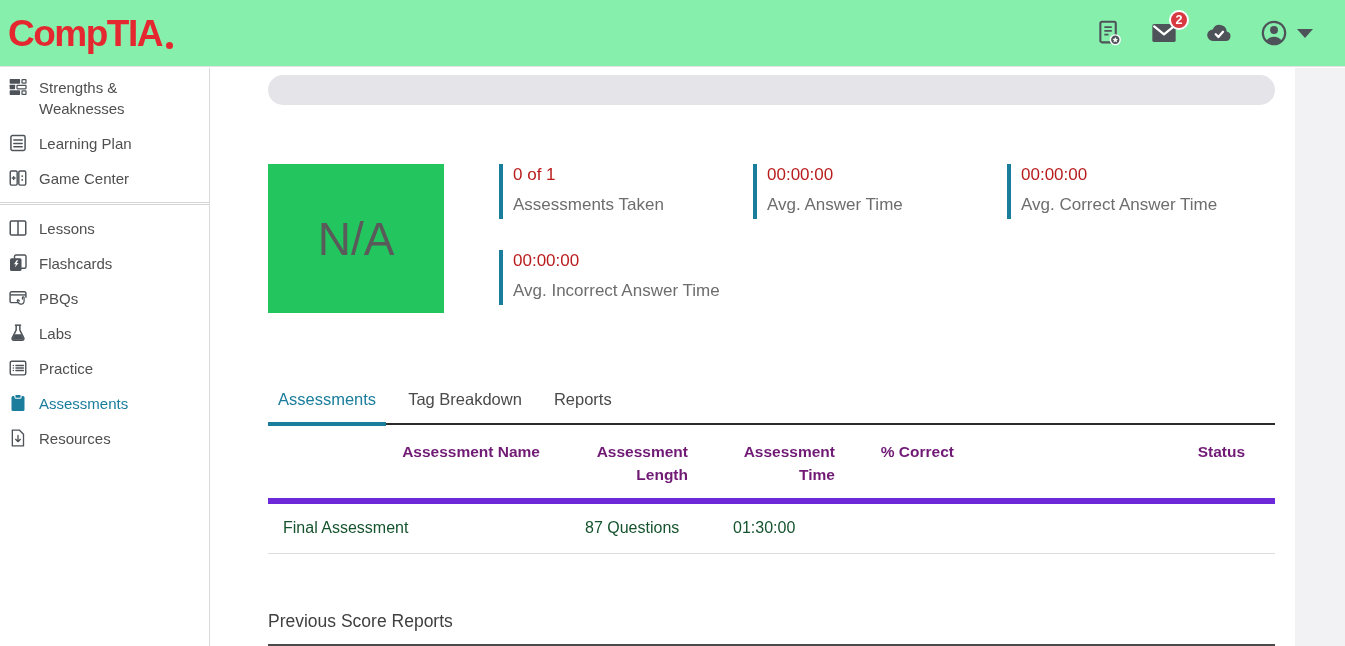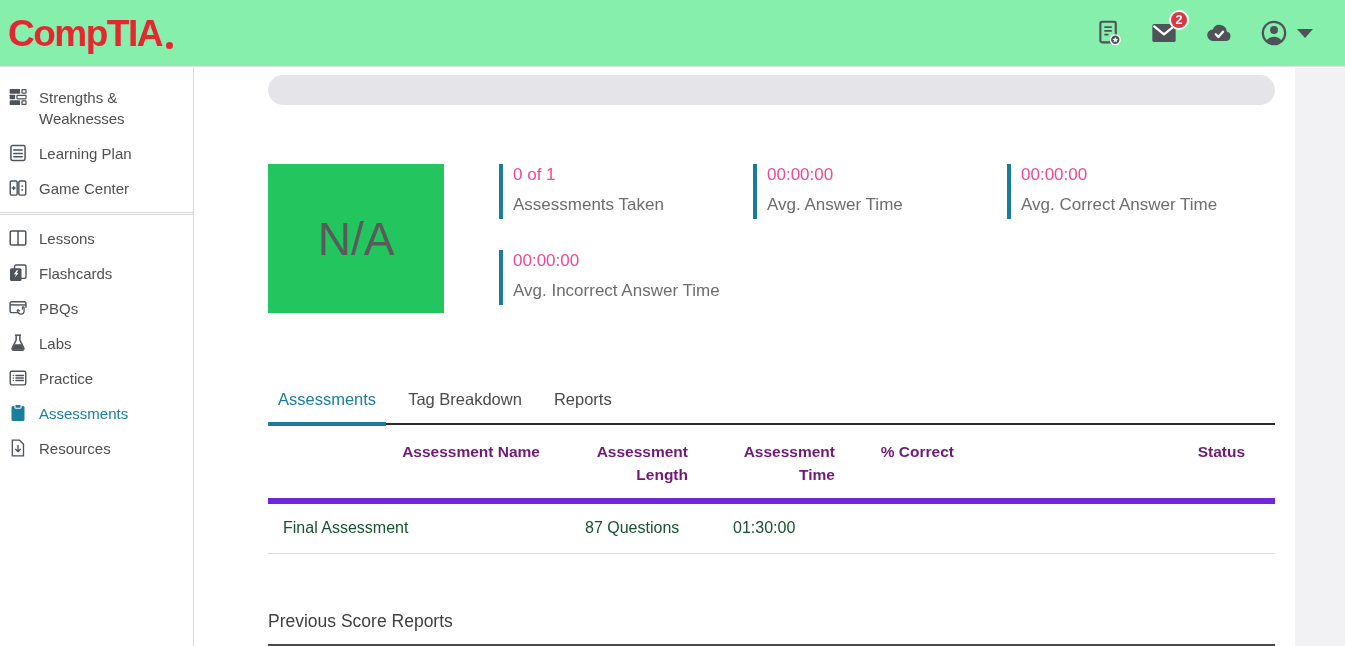--- a/index.html
+++ b/index.html
@@ -15,42 +15,42 @@
   .header-icons { display:flex; align-items:center; gap:27px; margin-right:32px; }
   .hicon { width:28px; height:28px; color:#4d5358; position:relative; background:none; border:none; cursor:pointer; padding:0; }
   .hicon svg { display:block; width:100%; height:100%; }
   .badge { position:absolute; top:-9px; right:-11px; min-width:20px; height:20px; border-radius:10px;
            background:#d8383f; color:#fff; font-size:12.5px; font-weight:700; display:flex; align-items:center;
            justify-content:center; border:2px solid #fff; }
   .account-wrap { display:flex; align-items:center; gap:9px; background:none; border:none; cursor:pointer; padding:0; }
   .caret { width:0; height:0; border-left:8px solid transparent; border-right:8px solid transparent; border-top:9px solid #4d5358; }
 
   
-  .sidebar { position:absolute; top:68px; left:0; bottom:0; width:194px; background:#fff;
-             border-right:1px solid #d9d9d9; padding-top:12px; }
+  .sidebar { position:absolute; top:68px; left:0; bottom:0; width:210px; background:#fff;
+             border-right:1px solid #d9d9d9; padding-top:2px; }
   .nav-item { display:flex; align-items:flex-start; gap:11px; padding:7px 10px 7px 8px;
               font-size:15px; line-height:21px; color:#4f4f4f; cursor:pointer; }
   .nav-item .icon { width:20px; height:20px; flex:none; color:#4d5358; }
   .nav-item .icon svg { display:block; width:100%; height:100%; }
   .nav-item.active, .nav-item.active .icon { color:#1a7d9c; }
   .nav-divider { height:3px; border-top:1px solid #d6d6d6; border-bottom:1px solid #d6d6d6; margin:6px 0; }
 
   
   .right-gutter { position:absolute; top:68px; left:1295px; right:0; bottom:0; background:#f2f2f4; }
 
   
   .content { position:absolute; top:68px; left:268px; width:1007px; bottom:0; }
   .progress-bar { margin-top:7px; height:30px; border-radius:15px; background:#e4e4e9; }
 
   .stats { position:relative; height:149px; margin-top:59px; }
   .na-box { position:absolute; left:0; top:0; width:176px; height:149px; background:#22c55e;
             display:flex; align-items:center; justify-content:center; font-size:46px; color:#5a5a5a; }
   .stat { position:absolute; border-left:4px solid #1a7d9c; padding:1px 0 4px 10px; }
   .stat.pos-a{left:231px;top:0} .stat.pos-b{left:485px;top:0} .stat.pos-c{left:739px;top:0} .stat.pos-d{left:231px;top:86px}
-  .stat-value { font-size:17px; color:#ec4899; margin-bottom:10px; }
+  .stat-value { font-size:17px; color:#b91c1c; margin-bottom:10px; }
   .stat-label { font-size:17px; color:#6d6d6d; }
 
   .tabs { margin-top:77px; display:flex; border-bottom:2px solid #2b2b2b; }
   .tab { padding:0 10px 13px; margin-right:12px; font-size:16.5px; color:#4a4a4a; cursor:pointer; }
   .tab.active { color:#1a7d9c; border-bottom:4px solid #1a7d9c; margin-bottom:-3px; }
 
   table { width:100%; border-collapse:collapse; table-layout:fixed; }
   col.c1{width:302px} col.c2{width:148px} col.c3{width:147px} col.c4{width:119px}
   th { text-align:right; vertical-align:top; font-size:15.5px; font-weight:700; color:#701a75;
        padding:15px 30px 12px 15px; line-height:23px; border-bottom:6px solid #6d28d9; }

